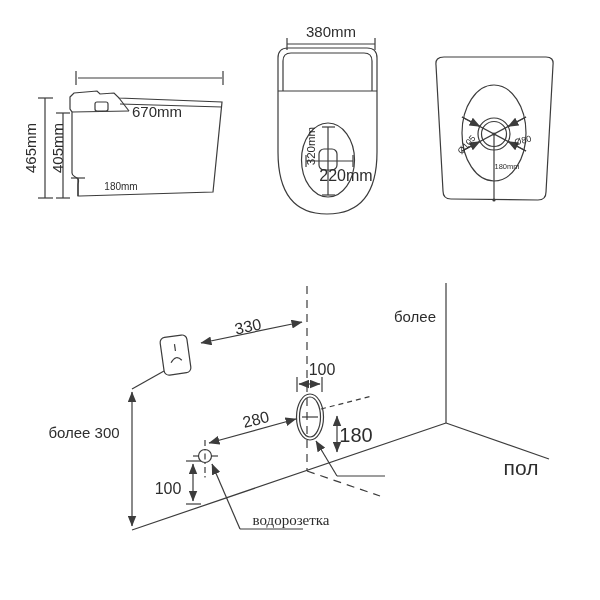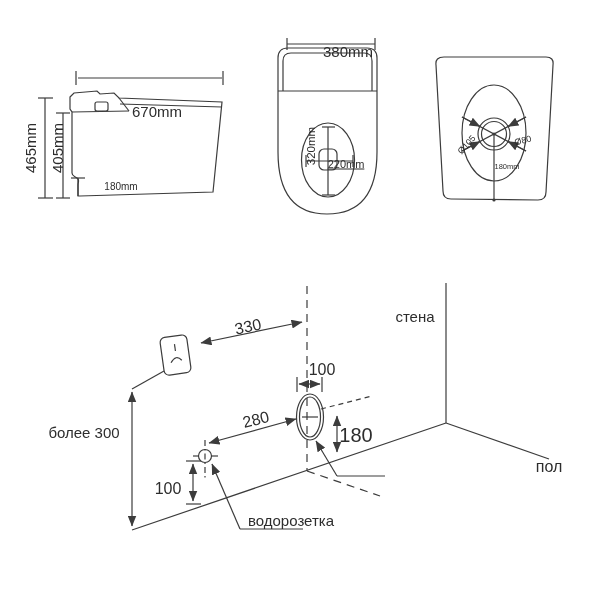--- a/index.html
+++ b/index.html
@@ -142,30 +142,30 @@
     <line x1="240" y1="529" x2="212" y2="464" marker-end="url(#arr)"></line>
     <line x1="240" y1="529" x2="303" y2="529"></line>
   </g>
 </svg>
 
   <span class="lbl" style="left:157px;top:68px;font-size:15px;margin-top:43px;">670mm</span>
   <span class="lbl rot90" style="left:30px;top:148px;font-size:15px;">465mm</span>
   <span class="lbl rot90" style="left:57px;top:148px;font-size:15px;">405mm</span>
   <span class="lbl" style="left:121px;top:187px;font-size:10px;">180mm</span>
 
-  <span class="lbl" style="left:348px;top:31px;font-size:15px;margin-top:20px;">380mm</span>
+  <span class="lbl" style="left:331px;top:31px;font-size:15px;">380mm</span>
   <span class="lbl rot90" style="left:312px;top:146px;font-size:11.5px;">320mm</span>
-  <span class="lbl" style="left:346px;top:164px;font-size:11px;text-decoration:underline;">220mm</span>
+  <span class="lbl" style="left:346px;top:176px;font-size:16px;">220mm</span>
 
   <span class="lbl rot48" style="left:467px;top:145px;font-size:9px;">Ø105</span>
   <span class="lbl rot14" style="left:523px;top:141px;font-size:9px;">Ø80</span>
   <span class="lbl" style="left:507px;top:167px;font-size:7.5px;">180mm</span>
 
   <span class="lbl rot12" style="left:248px;top:327px;font-size:16px;">330</span>
   <span class="lbl" style="left:84px;top:432px;font-size:15px;">более 300</span>
   <span class="lbl rot14" style="left:256px;top:420px;font-size:16px;">280</span>
   <span class="lbl" style="left:322px;top:370px;font-size:16px;">100</span>
   <span class="lbl" style="left:356px;top:435px;font-size:20px;">180</span>
   <span class="lbl" style="left:168px;top:489px;font-size:16px;">100</span>
-  <span class="lbl" style="left:415px;top:316px;font-size:15px;">стена</span>
-  <span class="lbl" style="left:521px;top:467px;font-size:16px;margin-left:28px;">пол</span>
-  <span class="lbl" style="left:291px;top:520px;font-size:15px;">водорозетка</span>
+  <span class="lbl" style="left:415px;top:316px;font-size:15px;">более</span>
+  <span class="lbl" style="left:521px;top:467px;font-size:21px;">пол</span>
+  <span class="lbl" style="left:291px;top:520px;font-size:15px;font-family:Liberation Serif, serif;">водорозетка</span>
 </div>
 
 </body></html>

